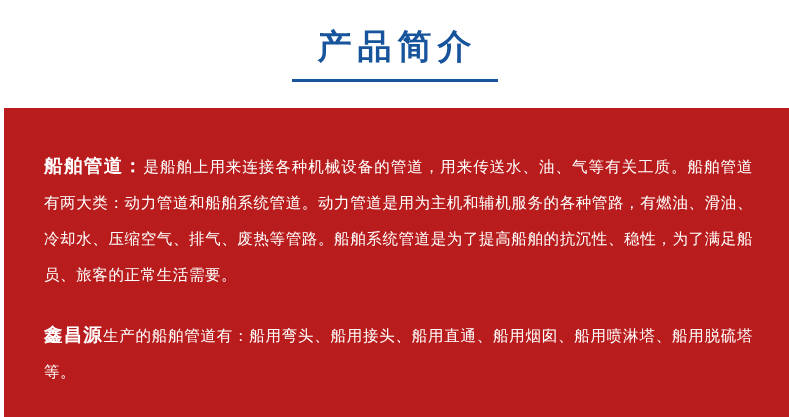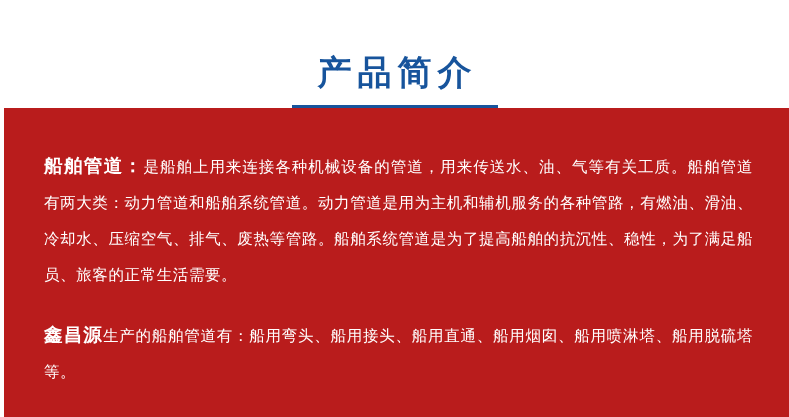--- a/index.html
+++ b/index.html
@@ -19,21 +19,21 @@
     height: 417px;
     background: #ffffff;
     box-sizing: border-box;
   }
   
   .header {
     height: 108px;
     display: flex;
     flex-direction: column;
     align-items: center;
-    justify-content: flex-end;
+    justify-content: center;
     background: #ffffff;
   }
   .header-title {
     font-size: 34px;
     font-weight: bold;
     color: #17549c;
     letter-spacing: 6px;
     line-height: 1.2;
     text-align: center;
     padding-left: 6px;

